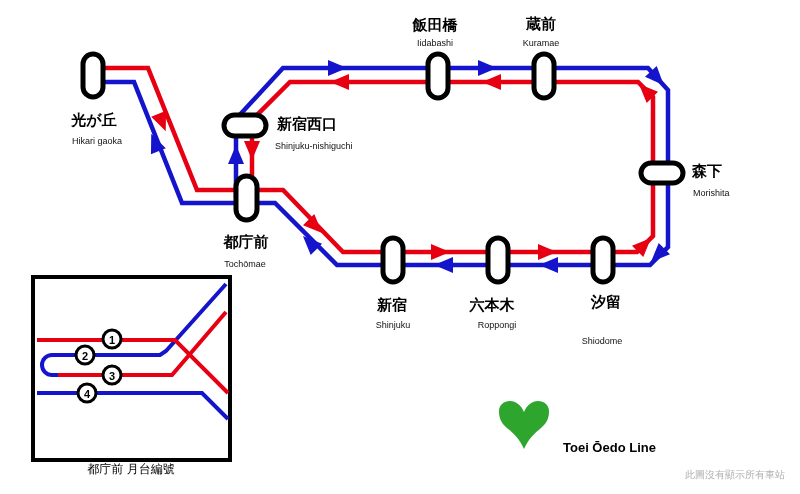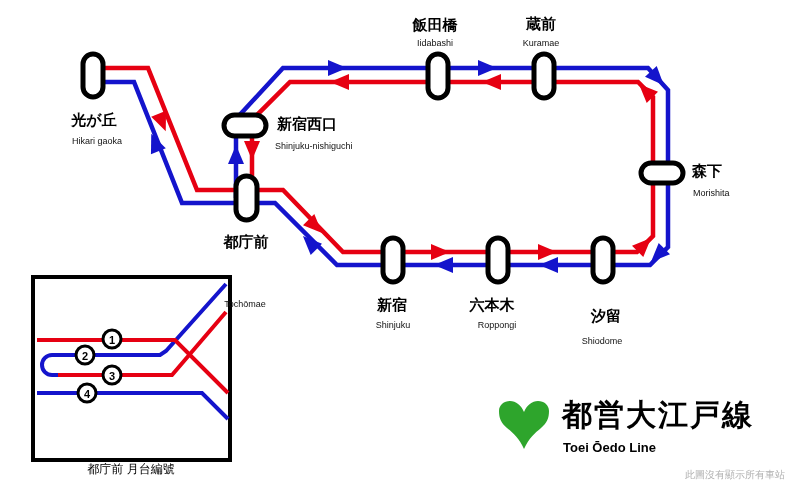--- a/index.html
+++ b/index.html
@@ -81,45 +81,44 @@
              C549,418 547,423 541,428 C535,433 529,438 524,449 Z" fill="#2ea52c"></path>
   </svg>
 
   <div class="lbl jp ctr" style="left:94px;top:112px;">光が丘</div>
   <div class="lbl rm ctr" style="left:93px;top:137px;padding-left:8px;">Hikari gaoka</div>
 
   <div class="lbl jp" style="left:277px;top:116px;">新宿西口</div>
   <div class="lbl rm" style="left:275px;top:142px;">Shinjuku-nishiguchi</div>
 
   <div class="lbl jp ctr" style="left:246px;top:234px;">都庁前</div>
-  <div class="lbl rm ctr" style="left:245px;top:260px;margin-top:40px;">Tochōmae</div>
+  <div class="lbl rm ctr" style="left:245px;top:260px;">Tochōmae</div>
 
   <div class="lbl jp ctr" style="left:435px;top:17px;">飯田橋</div>
   <div class="lbl rm ctr" style="left:435px;top:39px;">Iidabashi</div>
 
   <div class="lbl jp ctr" style="left:541px;top:16px;">蔵前</div>
   <div class="lbl rm ctr" style="left:541px;top:39px;">Kuramae</div>
 
   <div class="lbl jp" style="left:692px;top:163px;">森下</div>
   <div class="lbl rm" style="left:693px;top:189px;">Morishita</div>
 
   <div class="lbl jp ctr" style="left:392px;top:297px;">新宿</div>
   <div class="lbl rm ctr" style="left:393px;top:321px;">Shinjuku</div>
 
   <div class="lbl jp ctr" style="left:492px;top:297px;">六本木</div>
   <div class="lbl rm ctr" style="left:497px;top:321px;">Roppongi</div>
 
-  <div class="lbl jp ctr" style="left:606px;top:308px;text-align:center;">汐留</div>
+  <div class="lbl jp ctr" style="left:606px;top:294px;text-align:center;">汐留</div>
   <div class="lbl rm ctr" style="left:602px;top:321px;margin-top:16px;">Shiodome</div>
 
   <div class="pf" style="left:112px;top:339px;">1</div>
   <div class="pf" style="left:85px;top:355px;">2</div>
   <div class="pf" style="left:112px;top:375px;">3</div>
   <div class="pf" style="left:87px;top:393px;">4</div>
 
   <div class="lbl caption ctr" style="left:131px;top:463px;">都庁前 月台編號</div>
 
-  <div class="lbl legend-title" style="left:562px;top:400px;">都営大江戸線</div>
   <div class="lbl legend-sub" style="left:563px;top:441px;">Toei Ōedo Line</div>
 
   <div class="lbl wm-note" style="left:685px;top:468px;text-align:center;">此圖沒有顯示所有車站</div>
 
 </div>
 
 </body></html>

